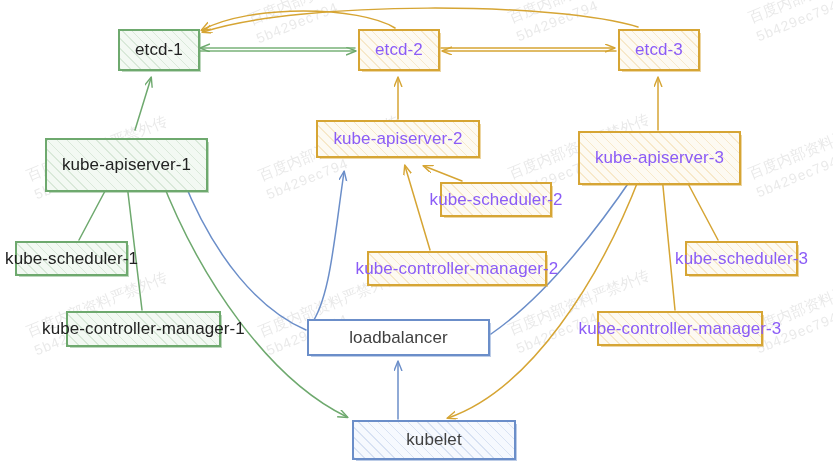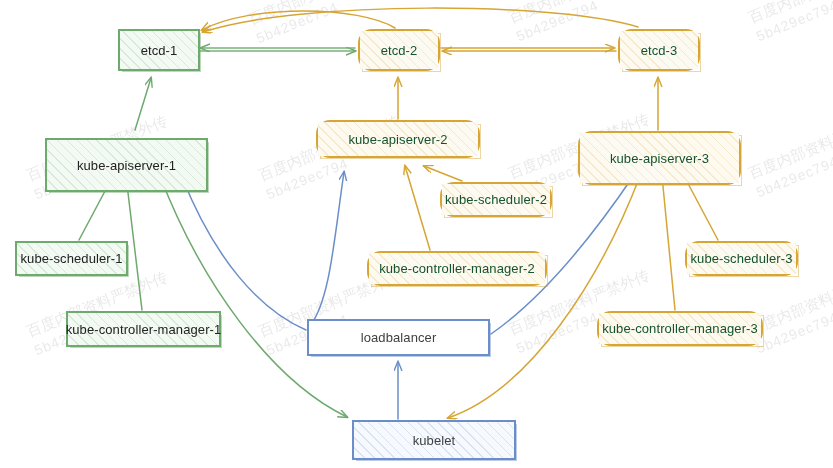--- a/index.html
+++ b/index.html
@@ -35,21 +35,21 @@
     z-index: 3;
   }
   .node {
     position: absolute;
     box-sizing: border-box;
     display: flex;
     align-items: center;
     justify-content: center;
     border-width: 2px;
     border-style: solid;
-    font-size: 13px;
+    font-size: 17px;
     color: #222222;
     letter-spacing: 0.1px;
     white-space: nowrap;
   }
   .node .label { position: relative; z-index: 2; }
   .node::before {
     content: "";
     position: absolute;
     left: 0; top: 0; right: 0; bottom: 0;
     z-index: 1;
@@ -76,22 +76,21 @@
     background-image: repeating-linear-gradient(
       45deg,
       rgba(126,176,126,0.22) 0px,
       rgba(126,176,126,0.22) 1px,
       rgba(255,255,255,0) 1px,
       rgba(255,255,255,0) 7px);
     background-color: #f3f9f3;
   }
   .orange {
     border-color: #d6a534;
-    color: #14532d;
-    border-radius: 14px;
+    color: #8b5cf6;
   }
   .orange::before {
     background-image: repeating-linear-gradient(
       45deg,
       rgba(226,170,60,0.22) 0px,
       rgba(226,170,60,0.22) 1px,
       rgba(255,255,255,0) 1px,
       rgba(255,255,255,0) 7px);
     background-color: #fdfaf2;
   }

